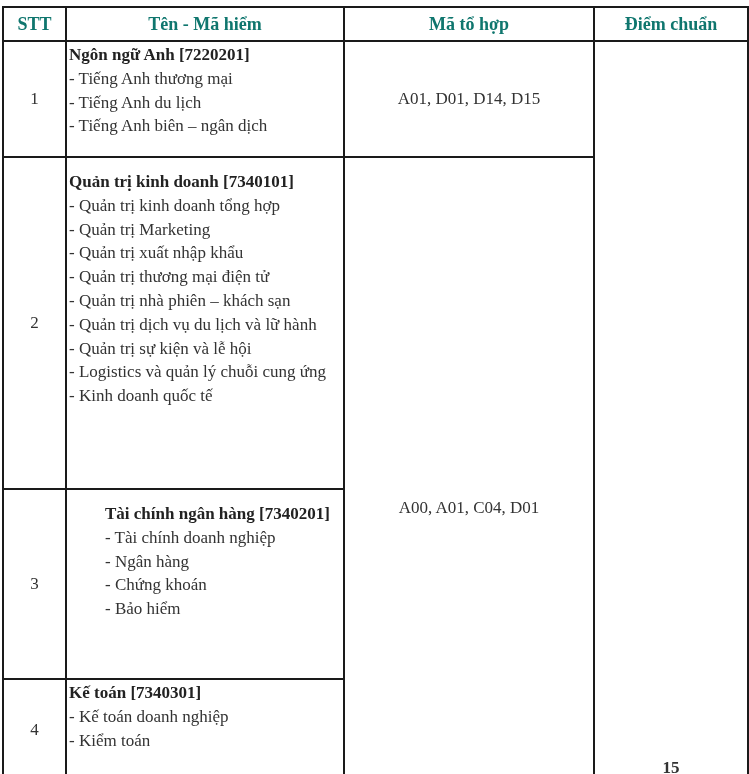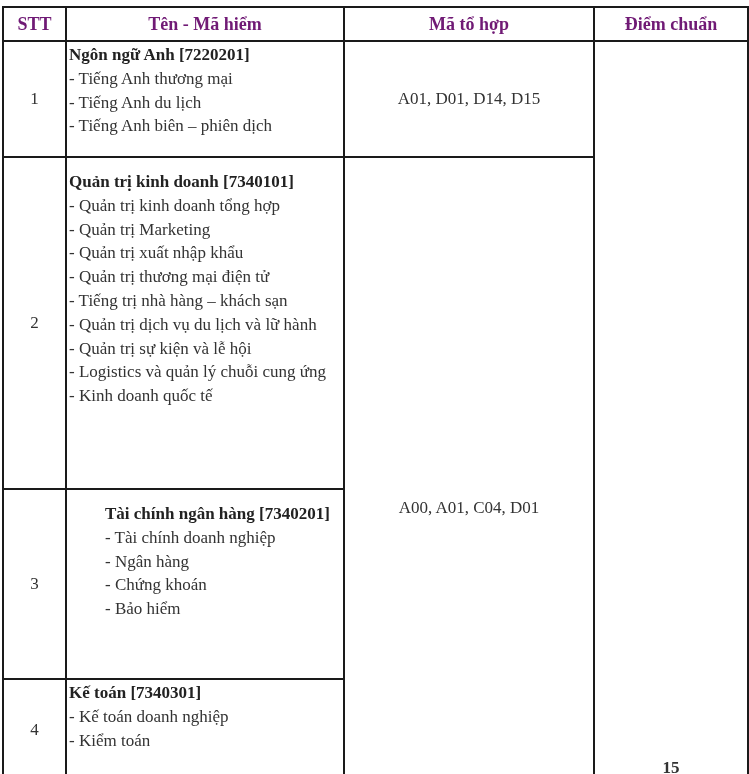--- a/index.html
+++ b/index.html
@@ -1,21 +1,21 @@
 <!DOCTYPE html>
 <html><head>
   <meta charset="utf-8">
   <style>
     html, body { margin: 0; padding: 0; background: #ffffff; }
     body { width: 749px; height: 774px; overflow: hidden; position: relative;
            font-family: "Liberation Serif", "DejaVu Serif", serif; color: #333; }
     .tbl { position: absolute; left: 2px; top: 6px; width: 745px; }
     table { border-collapse: collapse; table-layout: fixed; width: 745px; }
     td, th { border: 2px solid #1a1a1a; padding: 0; vertical-align: middle; }
-    th { height: 32px; font-weight: bold; font-size: 18px; color: #701a75; text-align: center; }
+    th { height: 32px; font-weight: bold; font-size: 18px; color: #0f766e; text-align: center; }
     .c-stt { width: 61px; text-align: center; font-size: 17px; }
     .c-name { width: 276px; text-align: left; vertical-align: top; font-size: 17px; line-height: 23.8px; }
     .c-combo { width: 248px; text-align: center; font-size: 17px; }
     .c-score { width: 152px; text-align: center; vertical-align: bottom; font-size: 17px; font-weight: bold; }
     .name-wrap { padding: 1px 10px 0 2px; }
     .major-title { font-weight: bold; color: #222; }
     .sub { display: block; }
     .r1 td { height: 114px; }
     .r2 td { height: 330px; }
     .r3 td { height: 188px; }
@@ -41,38 +41,38 @@
     </tr>
   </thead>
   <tbody>
     <tr class="r1">
       <td class="c-stt">1</td>
       <td class="c-name">
         <div class="name-wrap">
           <span class="major-title sub">Ngôn ngữ Anh [7220201]</span>
           <span class="sub">- Tiếng Anh thương mại</span>
           <span class="sub">- Tiếng Anh du lịch</span>
-          <span class="sub">- Tiếng Anh biên – phiên dịch</span>
+          <span class="sub">- Tiếng Anh biên – ngân dịch</span>
         </div>
       </td>
       <td class="c-combo combo1">A01, D01, D14, D15</td>
       <td class="c-score" rowspan="4">
         <span class="score-val">15</span>
       </td>
     </tr>
     <tr class="r2">
       <td class="c-stt">2</td>
       <td class="c-name">
         <div class="name-wrap">
           <span class="major-title sub">Quản trị kinh doanh [7340101]</span>
           <span class="sub">- Quản trị kinh doanh tổng hợp</span>
           <span class="sub">- Quản trị Marketing</span>
           <span class="sub">- Quản trị xuất nhập khẩu</span>
           <span class="sub">- Quản trị thương mại điện tử</span>
-          <span class="sub">- Tiếng trị nhà hàng – khách sạn</span>
+          <span class="sub">- Quản trị nhà phiên – khách sạn</span>
           <span class="sub">- Quản trị dịch vụ du lịch và lữ hành</span>
           <span class="sub">- Quản trị sự kiện và lễ hội</span>
           <span class="sub">- Logistics và quản lý chuỗi cung ứng</span>
           <span class="sub">- Kinh doanh quốc tế</span>
         </div>
       </td>
       <td class="c-combo combo2" rowspan="3">
         <span>A00, A01, C04, D01</span>
       </td>
     </tr>

